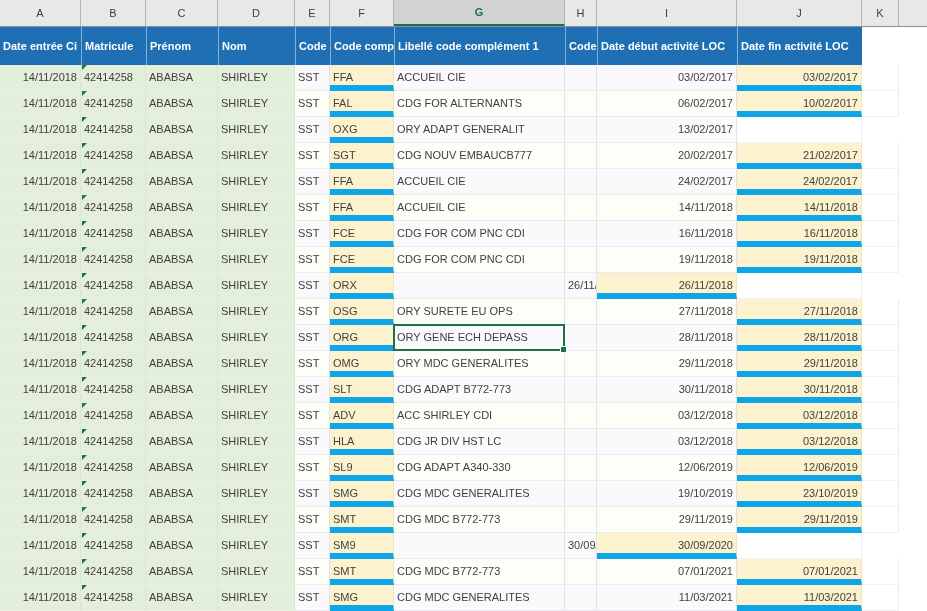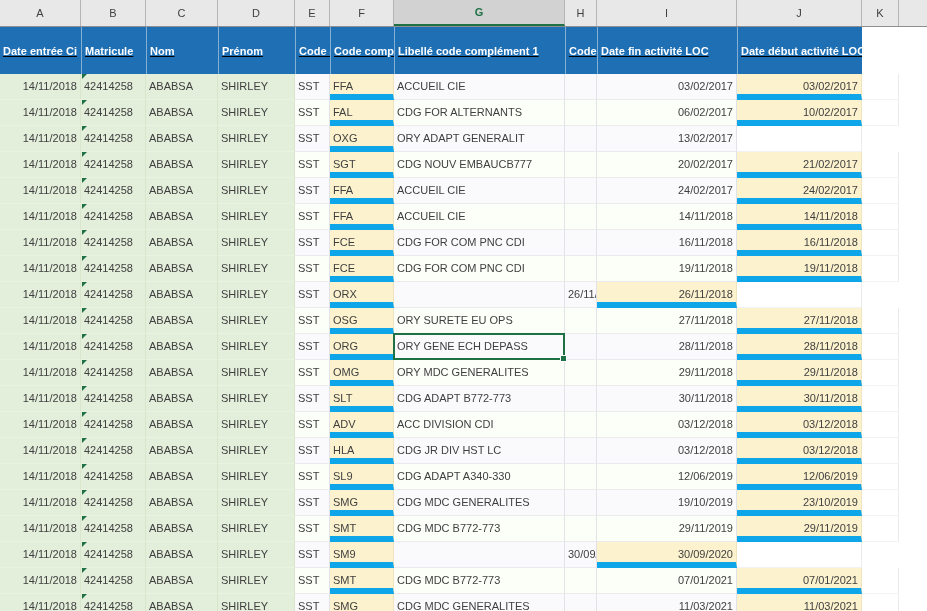--- a/index.html
+++ b/index.html
@@ -12,21 +12,21 @@
 
   
   #letters.grid-row{height:27px;background:#E8E8E8;border-bottom:1px solid #8F8F8F;box-sizing:border-box;}
   .letter-cell{display:flex;align-items:center;justify-content:center;
     font-size:11px;color:#3F3F3F;border-right:1px solid #B5B5B5;box-sizing:border-box;
     height:100%;user-select:none;}
   .letter-cell.sel-col{background:var(--sel-letter-fill);border-bottom:2px solid var(--sel-border);color:var(--sel-border);font-weight:bold;}
   .letter-filler{border-right:none;}
 
   
-  #header.grid-row{height:47px;box-sizing:border-box;text-decoration:underline;}
+  #header.grid-row{height:38px;box-sizing:border-box;}
   .head-cell{background:var(--header-fill);color:var(--header-text);
     font-size:11px;font-weight:bold;display:flex;align-items:center;
     padding:0 0 0 3px;white-space:nowrap;overflow:hidden;box-sizing:border-box;
     border-left:1px solid rgba(255,255,255,.45);}
   .head-cell:first-child{border-left:none;}
   .head-cell.h-empty,.head-filler{background:#fff;border-left:none;}
 
   
   .row{height:26px;box-sizing:border-box;}
   .row.partial{height:3px;overflow:hidden;}
@@ -69,28 +69,28 @@
     <div class="letter-cell">H</div>
     <div class="letter-cell">I</div>
     <div class="letter-cell">J</div>
     <div class="letter-cell">K</div>
     <div class="letter-cell letter-filler"></div>
   </div>
 
   <div id="header" class="grid-row">
     <div class="head-cell">Date entrée Ci</div>
     <div class="head-cell">Matricule</div>
+    <div class="head-cell">Prénom</div>
     <div class="head-cell">Nom</div>
-    <div class="head-cell">Prénom</div>
     <div class="head-cell">Code a</div>
     <div class="head-cell">Code comp</div>
     <div class="head-cell">Libellé code complément 1</div>
     <div class="head-cell">Code</div>
+    <div class="head-cell">Date début activité LOC</div>
     <div class="head-cell">Date fin activité LOC</div>
-    <div class="head-cell">Date début activité LOC</div>
     <div class="head-cell h-empty"></div>
     <div class="head-filler"></div>
   </div>
 
   <div id="rows">
       <div class="grid-row row">
         <div class="cell c-green al-r"><span class="cell-text">14/11/2018</span></div>
         <div class="cell c-green"><span class="cell-text">42414258</span><span class="err-tri"></span></div>
         <div class="cell c-green"><span class="cell-text">ABABSA</span></div>
         <div class="cell c-green"><span class="cell-text">SHIRLEY</span></div>
@@ -269,21 +269,21 @@
         <div class="cell c-plain"><span class="cell-text"></span></div>
         <div class="cell c-filler"></div>
       </div>
       <div class="grid-row row">
         <div class="cell c-green al-r"><span class="cell-text">14/11/2018</span></div>
         <div class="cell c-green"><span class="cell-text">42414258</span><span class="err-tri"></span></div>
         <div class="cell c-green"><span class="cell-text">ABABSA</span></div>
         <div class="cell c-green"><span class="cell-text">SHIRLEY</span></div>
         <div class="cell c-band"><span class="cell-text">SST</span></div>
         <div class="cell c-yellow"><span class="cell-text">ADV</span></div>
-        <div class="cell c-band"><span class="cell-text">ACC DIVISION CDI</span></div>
+        <div class="cell c-band"><span class="cell-text">ACC SHIRLEY CDI</span></div>
         <div class="cell c-band"><span class="cell-text"></span></div>
         <div class="cell c-band al-r"><span class="cell-text">03/12/2018</span></div>
         <div class="cell c-yellow al-r"><span class="cell-text">03/12/2018</span></div>
         <div class="cell c-plain"><span class="cell-text"></span></div>
         <div class="cell c-filler"></div>
       </div>
       <div class="grid-row row">
         <div class="cell c-green al-r"><span class="cell-text">14/11/2018</span></div>
         <div class="cell c-green"><span class="cell-text">42414258</span><span class="err-tri"></span></div>
         <div class="cell c-green"><span class="cell-text">ABABSA</span></div>

